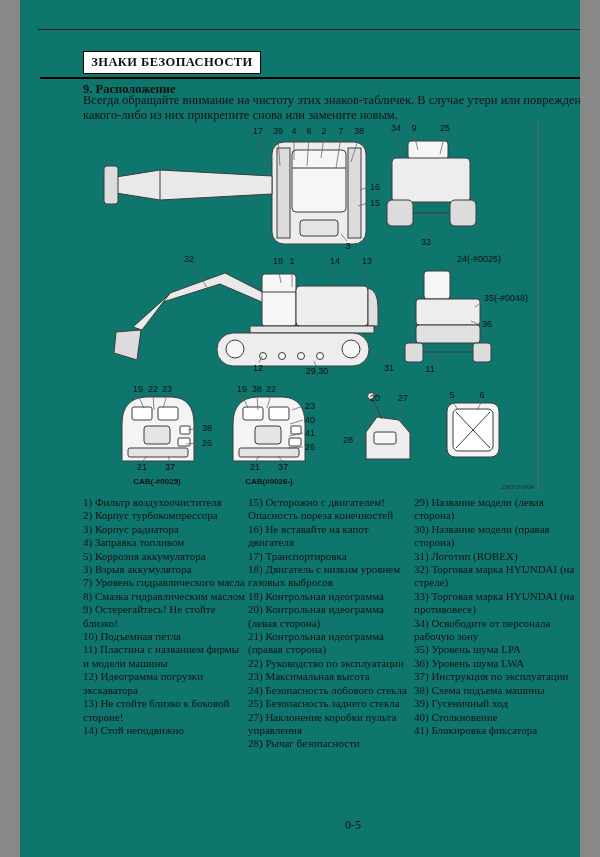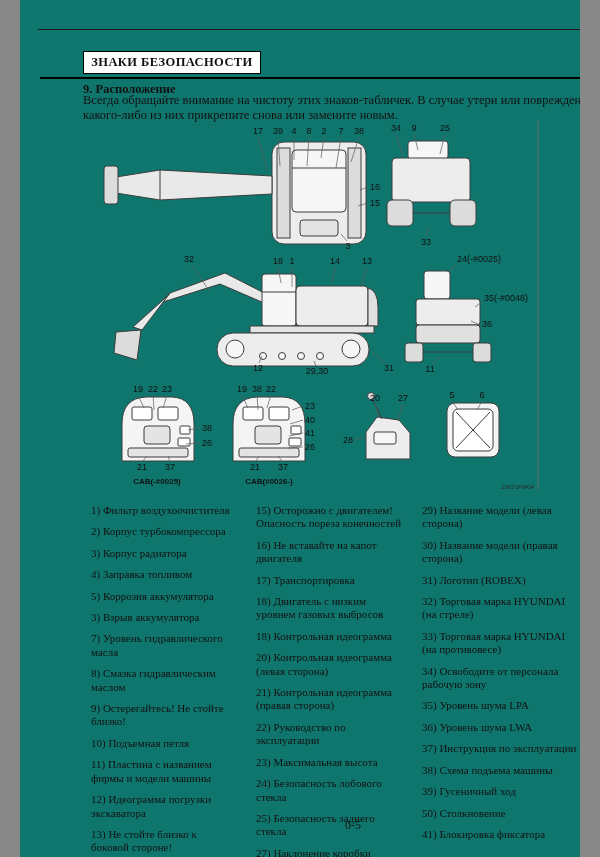--- a/index.html
+++ b/index.html
@@ -24,21 +24,21 @@
   .callout.start{text-anchor:start;}
   .leader{stroke:#5a5a5a;stroke-width:0.7;}
   .cablabel{font:bold 8px "Liberation Sans", sans-serif;fill:#101010;text-anchor:middle;}
   .figcode{font:6px "Liberation Sans", sans-serif;fill:#2a2a2a;text-anchor:end;}
   .vrule{stroke:#6a6a6a;stroke-width:0.9;}
   .legend{position:absolute;left:0;top:496px;width:600px;}
   .legend .col{position:absolute;top:0;font-size:11px;line-height:13.4px;}
   #legend-col-0{left:63px;width:162px;}
   #legend-col-1{left:228px;width:163px;}
   #legend-col-2{left:394px;width:172px;}
-  .legend-item{margin:8px;}
+  .legend-item{margin:0;}
   .page-number{position:absolute;left:12px;top:818px;width:600px;text-align:center;font-size:12px;margin-left:21px;}
 </style>
 </head>
 <body>
 
 <div class="page">
 
   <div class="top-rule"></div>
 
   <div class="title-box">
@@ -274,19 +274,19 @@
         <div class="legend-item">30) Название модели (правая сторона)</div>
         <div class="legend-item">31) Логотип (ROBEX)</div>
         <div class="legend-item">32) Торговая марка HYUNDAI (на стреле)</div>
         <div class="legend-item">33) Торговая марка HYUNDAI (на противовесе)</div>
         <div class="legend-item">34) Освободите от персонала рабочую зону</div>
         <div class="legend-item">35) Уровень шума LPA</div>
         <div class="legend-item">36) Уровень шума LWA</div>
         <div class="legend-item">37) Инструкция по эксплуатации</div>
         <div class="legend-item">38) Схема подъема машины</div>
         <div class="legend-item">39) Гусеничный ход</div>
-        <div class="legend-item">50) Столкновение</div>
+        <div class="legend-item">40) Столкновение</div>
         <div class="legend-item">41) Блокировка фиксатора</div>
       </div>
   </div>
 
   <div class="page-number">0-5</div>
 </div>
 
 </body></html>

